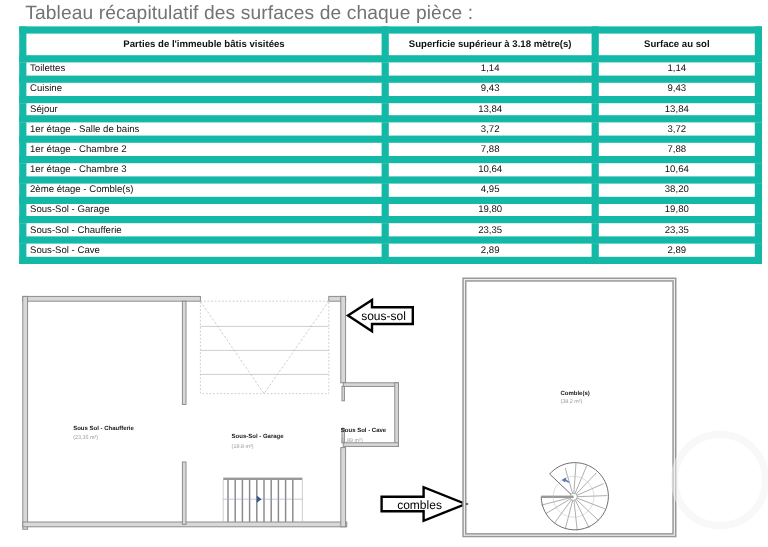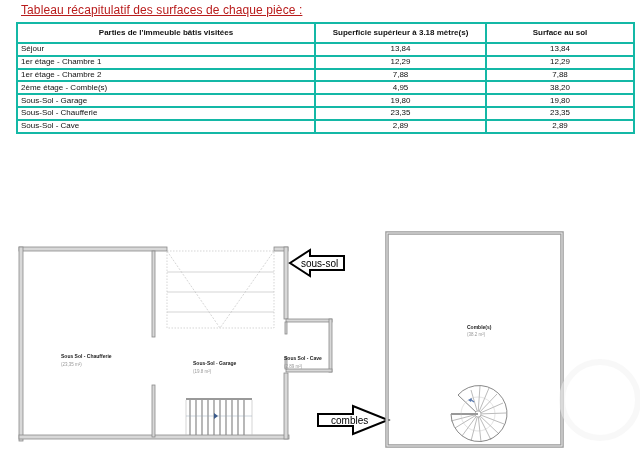--- a/index.html
+++ b/index.html
@@ -1,19 +1,19 @@
 <!DOCTYPE html>
 <html><head>
 <meta charset="utf-8">
 <style>
   html,body{margin:0;padding:0;background:#fff;}
   body{width:640px;height:456px;position:relative;overflow:hidden;font-family:"Liberation Sans",sans-serif;color:#111;}
-  .title{position:absolute;left:21px;top:3px;font-size:12px;letter-spacing:0.1px;color:#b91c1c;text-decoration:underline;}
+  .title{position:absolute;left:21px;top:3px;font-size:16px;letter-spacing:0.1px;color:#737373;}
   table.surf{position:absolute;left:16px;top:22px;width:619px;border-collapse:collapse;font-size:8px;}
-  table.surf td, table.surf th{border:2px solid #14b8a6;padding:0 3px;height:10.8px;line-height:10px;}
+  table.surf td, table.surf th{border:6px solid #14b8a6;padding:0 3px;height:10.8px;line-height:10px;}
   table.surf th{height:18px;font-weight:bold;font-size:8px;}
   table.surf th:first-child{width:290px;}
   table.surf th:nth-child(2){width:163px;}
   table.surf td.num{text-align:center;}
   svg.plan{position:absolute;left:0;top:225px;}
   .lbl{font-family:"Liberation Sans",sans-serif;}
 </style>
 </head>
 <body>
 
@@ -22,33 +22,48 @@
 <table class="surf">
   <thead>
     <tr>
       <th>Parties de l'immeuble bâtis visitées</th>
       <th>Superficie supérieur à 3.18 mètre(s)</th>
       <th>Surface au sol</th>
     </tr>
   </thead>
   <tbody>
     <tr>
+        <td>Toilettes</td>
+        <td class="num">1,14</td>
+        <td class="num">1,14</td>
+      </tr>
+    <tr>
+        <td>Cuisine</td>
+        <td class="num">9,43</td>
+        <td class="num">9,43</td>
+      </tr>
+    <tr>
         <td>Séjour</td>
         <td class="num">13,84</td>
         <td class="num">13,84</td>
       </tr>
     <tr>
-        <td>1er étage - Chambre 1</td>
-        <td class="num">12,29</td>
-        <td class="num">12,29</td>
+        <td>1er étage - Salle de bains</td>
+        <td class="num">3,72</td>
+        <td class="num">3,72</td>
       </tr>
     <tr>
         <td>1er étage - Chambre 2</td>
         <td class="num">7,88</td>
         <td class="num">7,88</td>
+      </tr>
+    <tr>
+        <td>1er étage - Chambre 3</td>
+        <td class="num">10,64</td>
+        <td class="num">10,64</td>
       </tr>
     <tr>
         <td>2ème étage - Comble(s)</td>
         <td class="num">4,95</td>
         <td class="num">38,20</td>
       </tr>
     <tr>
         <td>Sous-Sol - Garage</td>
         <td class="num">19,80</td>
         <td class="num">19,80</td>

